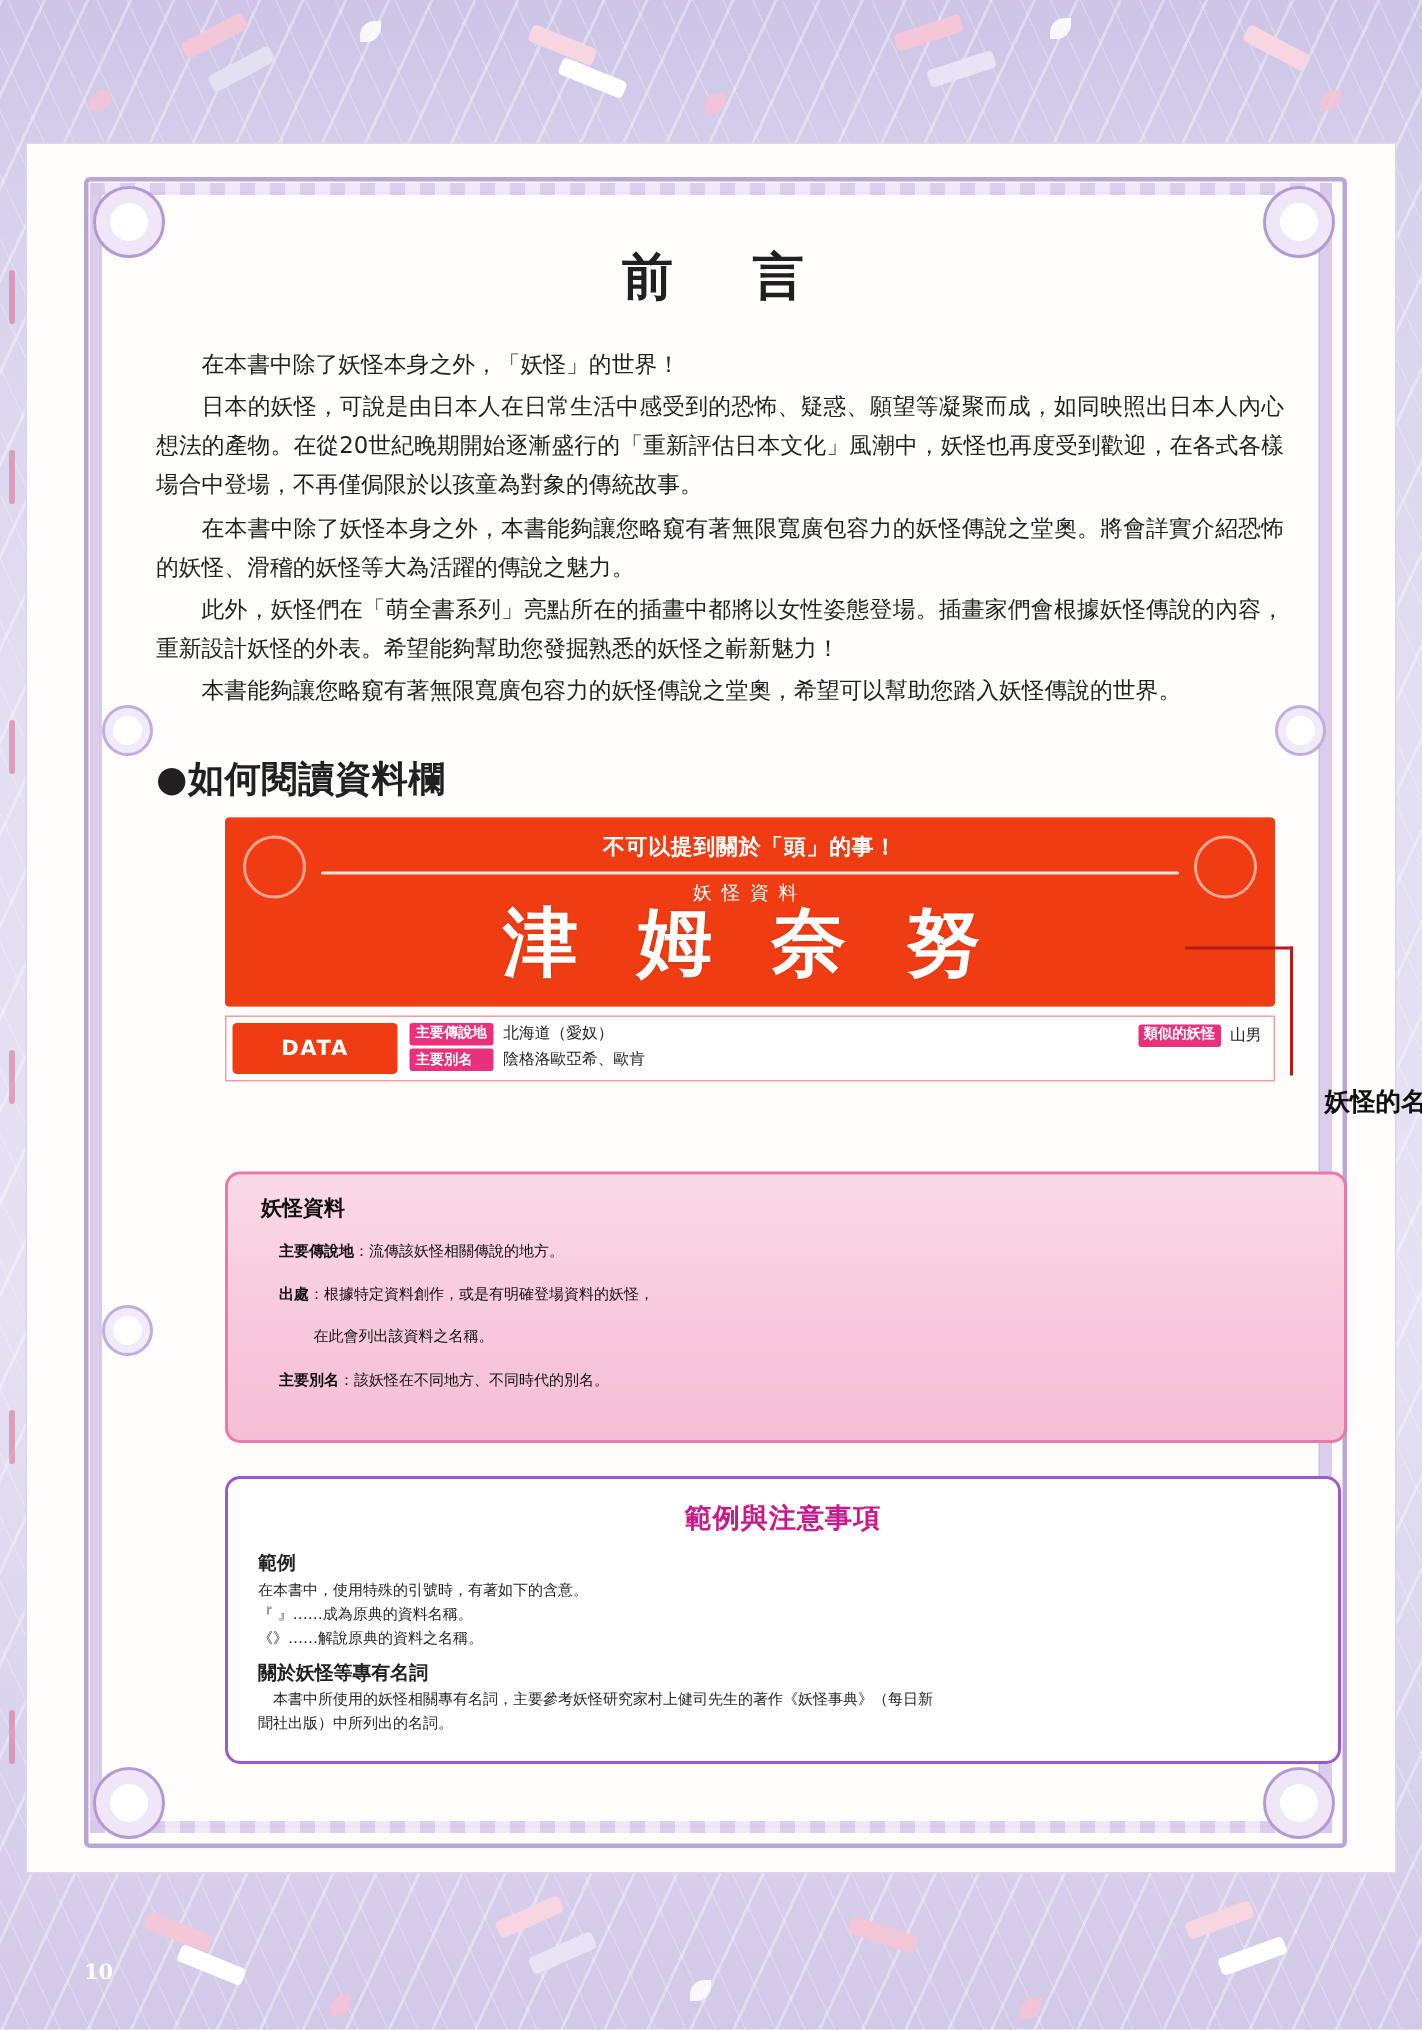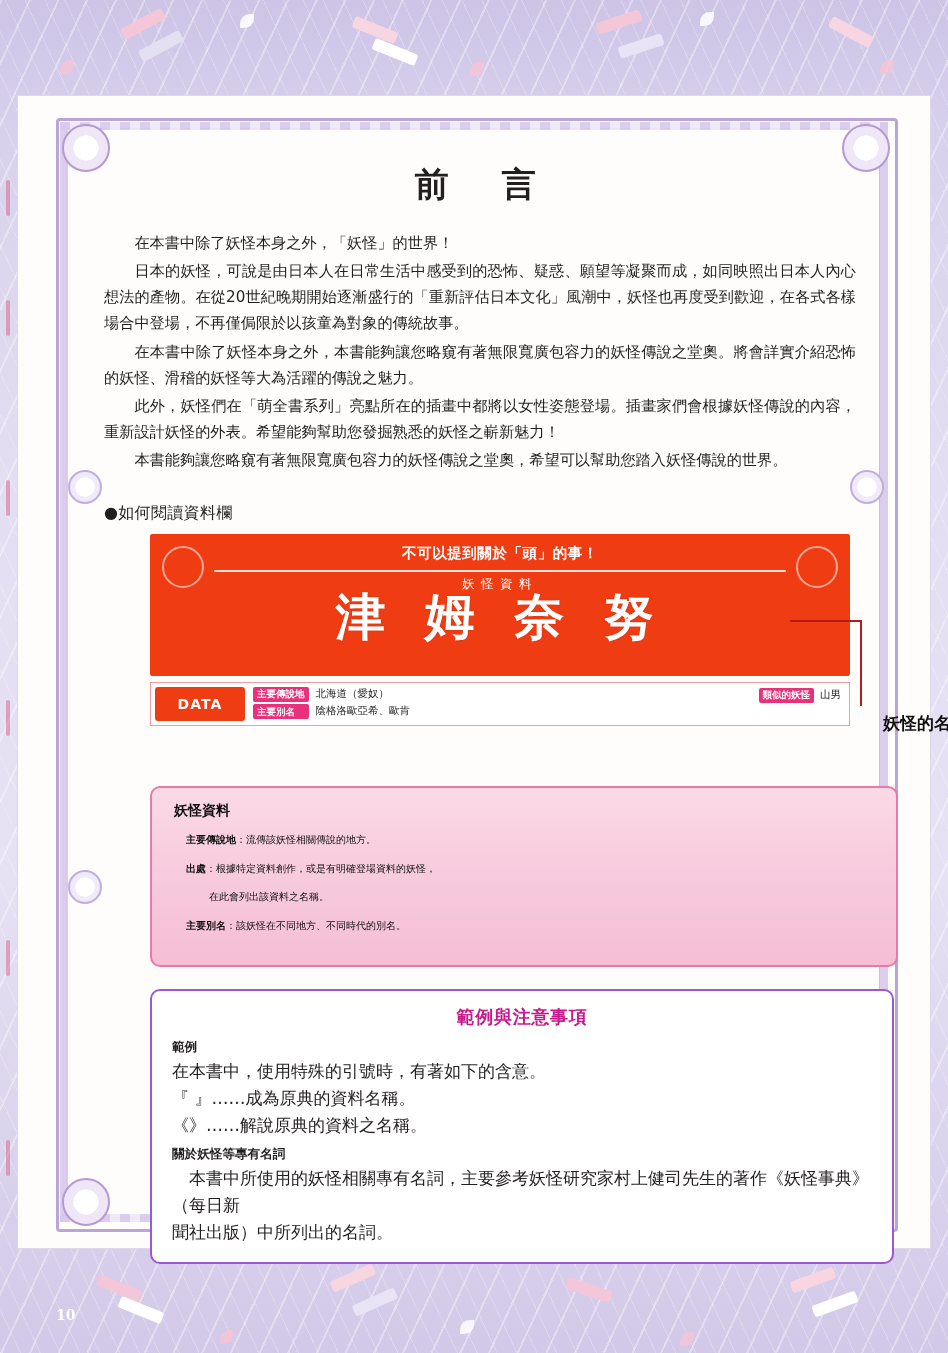--- a/index.html
+++ b/index.html
@@ -58,27 +58,27 @@
     font-family:"DejaVu Serif","Liberation Serif",serif;
     font-size:34px;font-weight:bold;letter-spacing:.28em;
     text-align:center;margin:12px 0 22px 0;
   }
   p.para{
     font-size:15.2px;line-height:1.72;margin:0 0 2px 0;text-align:justify;
     text-indent:2em;
     font-family:"DejaVu Sans","Liberation Sans",sans-serif;
   }
   .section-head{
-    font-size:16px;font-weight:normal;margin:30px 0 10px 0;letter-spacing:.02em;
+    font-size:24px;font-weight:bold;margin:30px 0 10px 0;letter-spacing:.02em;
   }
   
   .sample-wrap{position:relative;margin-top:6px;width:700px;margin-left:46px;}
   .red-banner{
     position:relative;background:#f03c12;border-radius:3px;
-    padding:10px 18px 32px 18px;
+    padding:10px 18px 16px 18px;
     box-shadow:inset 0 0 0 2px #f03c12;
   }
   .red-banner:before,.red-banner:after{
     content:"";position:absolute;top:12px;width:38px;height:38px;
     border:2px solid rgba(255,255,255,.55);border-radius:50%;
   }
   .red-banner:before{left:12px;}
   .red-banner:after{right:12px;}
   .banner-top{
     text-align:center;color:#fff;font-weight:bold;font-size:14.5px;
@@ -95,21 +95,21 @@
     line-height:1.05;margin-top:-2px;
     font-family:"DejaVu Serif","Liberation Serif",serif;
     text-shadow:0 0 2px rgba(0,0,0,.15);
   }
   
   .data-strip{
     position:relative;margin-top:6px;background:#fff;border:1px solid #f0a0a0;
     display:flex;align-items:stretch;min-height:42px;
   }
   .data-badge{
-    width:90px;background:#f03c12;color:#fff;font-weight:bold;font-size:14px;
+    width:110px;background:#f03c12;color:#fff;font-weight:bold;font-size:14px;
     display:flex;align-items:center;justify-content:center;border-radius:3px;
     margin:4px;letter-spacing:.08em;
   }
   .data-left{flex:1;display:flex;padding:4px 0 4px 4px;font-size:9.5px;}
   .dl-labels{display:flex;flex-direction:column;gap:2px;}
   .tag{
     background:#e8317a;color:#fff;font-size:9.5px;padding:1.5px 4px;border-radius:2px;
     white-space:nowrap;line-height:1.3;font-weight:bold;
   }
   .dl-values{display:flex;flex-direction:column;gap:3px;margin-left:7px;font-size:10.5px;color:#222;justify-content:flex-start;}
@@ -142,21 +142,21 @@
   .ex-box{
     margin:22px 46px 0 46px;width:700px;
     background:#fff;border:2px solid #9b59d0;border-radius:10px;
     padding:12px 20px 16px 20px;
   }
   .ex-title{
     text-align:center;color:#c8188c;font-weight:bold;font-size:18px;margin:2px 0 10px 0;
     letter-spacing:.04em;
   }
   .ex-sub{font-weight:bold;font-size:12.6px;margin:6px 0 2px 0;}
-  .ex-line{font-size:17px;line-height:1.6;margin:0;}
+  .ex-line{font-size:10px;line-height:1.6;margin:0;}
   
   .page-num{
     position:absolute;left:56px;bottom:30px;color:#fff;font-size:14px;font-weight:bold;
     font-family:"DejaVu Serif","Liberation Serif",serif;
   }
   .edge-marks{position:absolute;left:6px;top:180px;width:4px;height:900px;}
   .edge-marks i{position:absolute;left:0;width:4px;height:36px;background:#d86a8f;opacity:.55;border-radius:2px;}
 </style>
 </head>
 <body>

